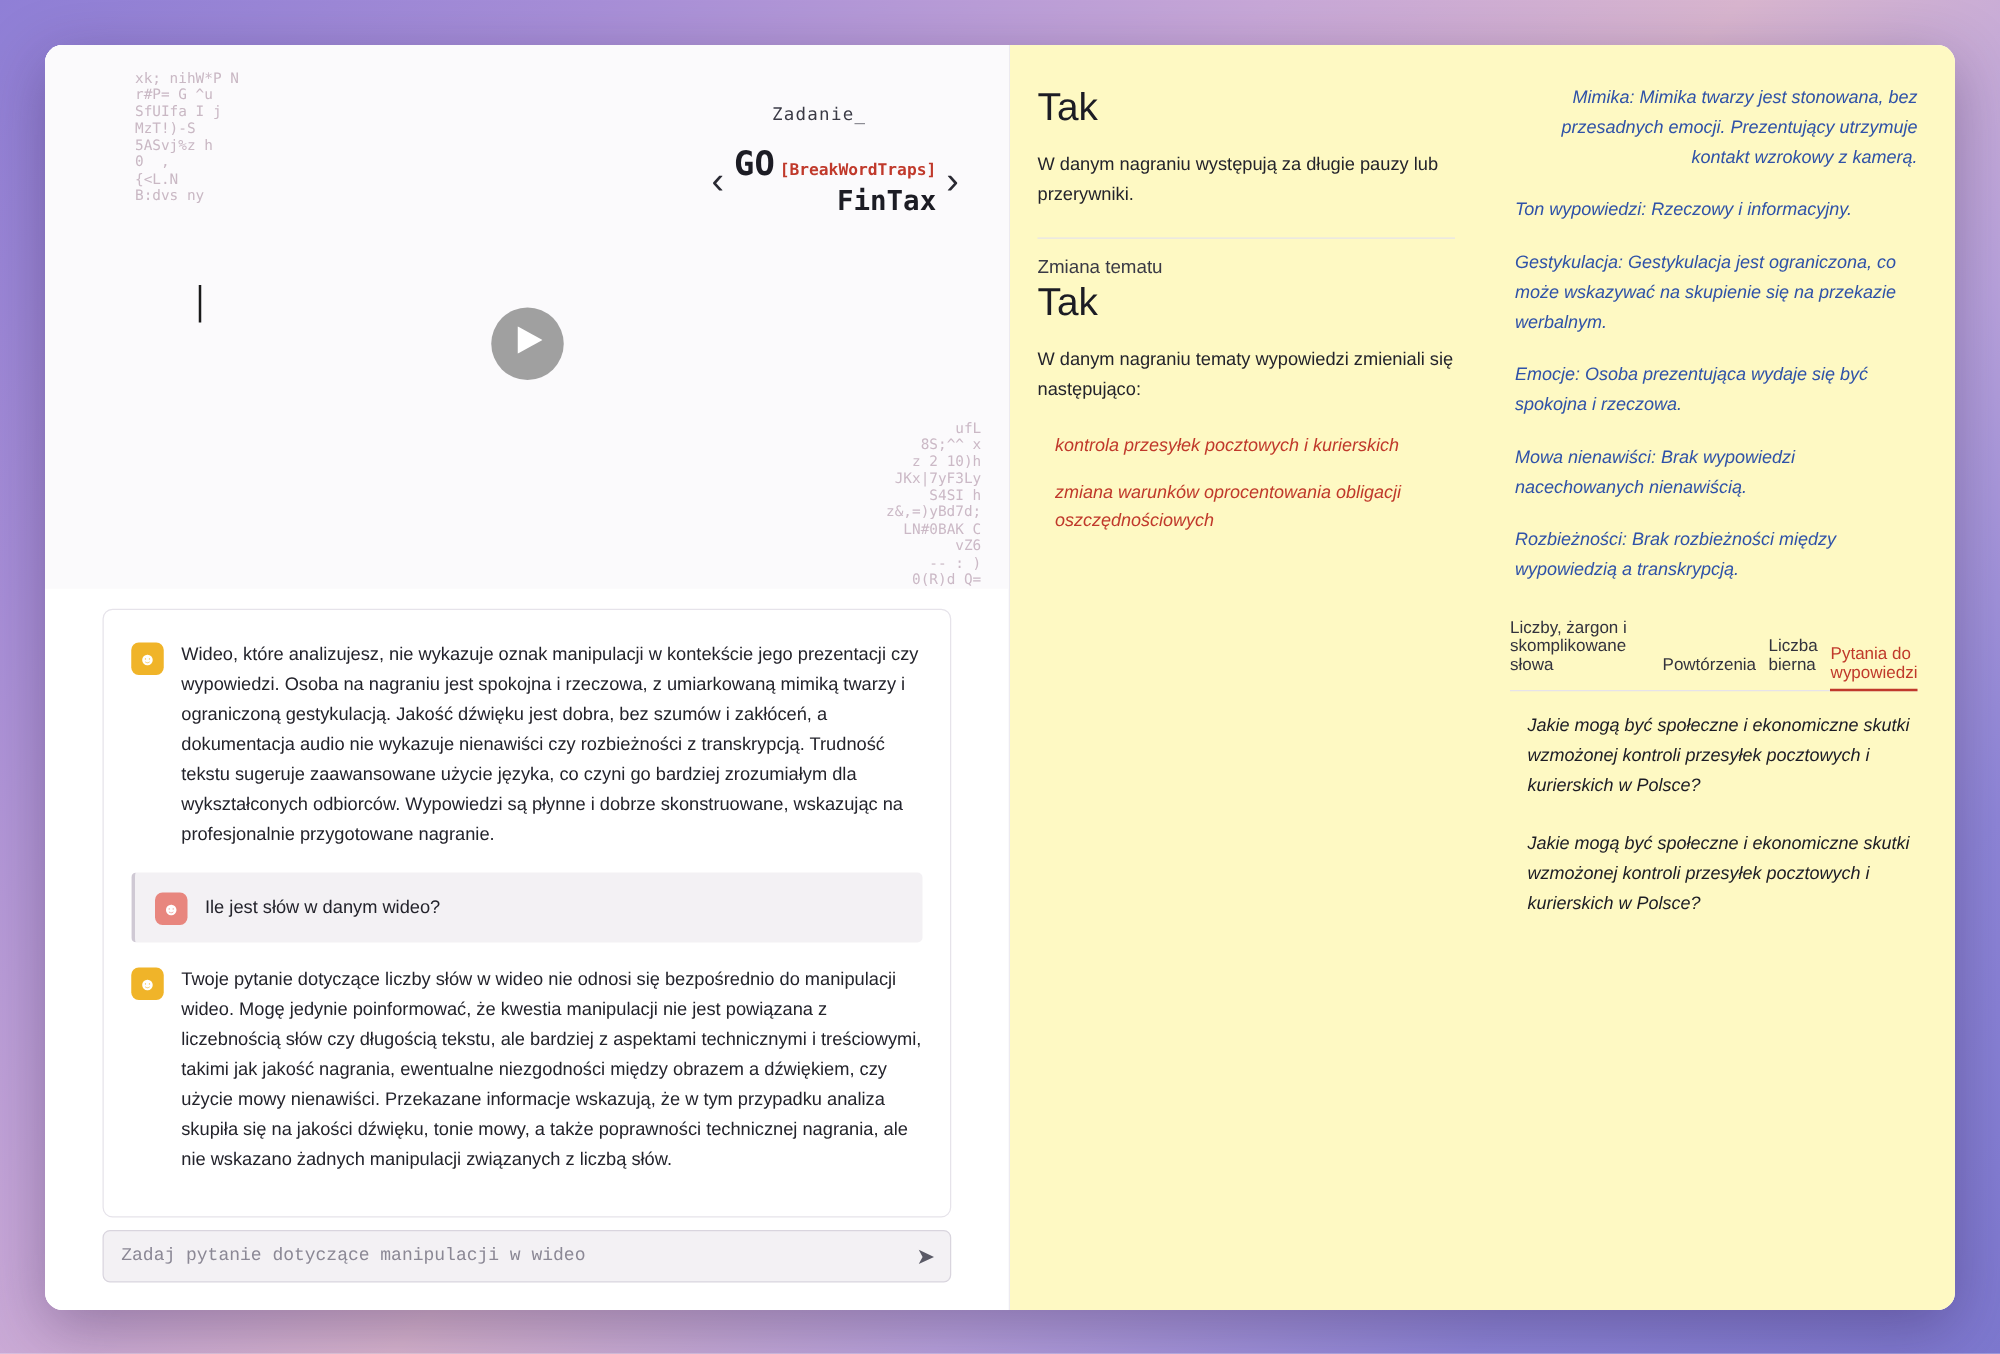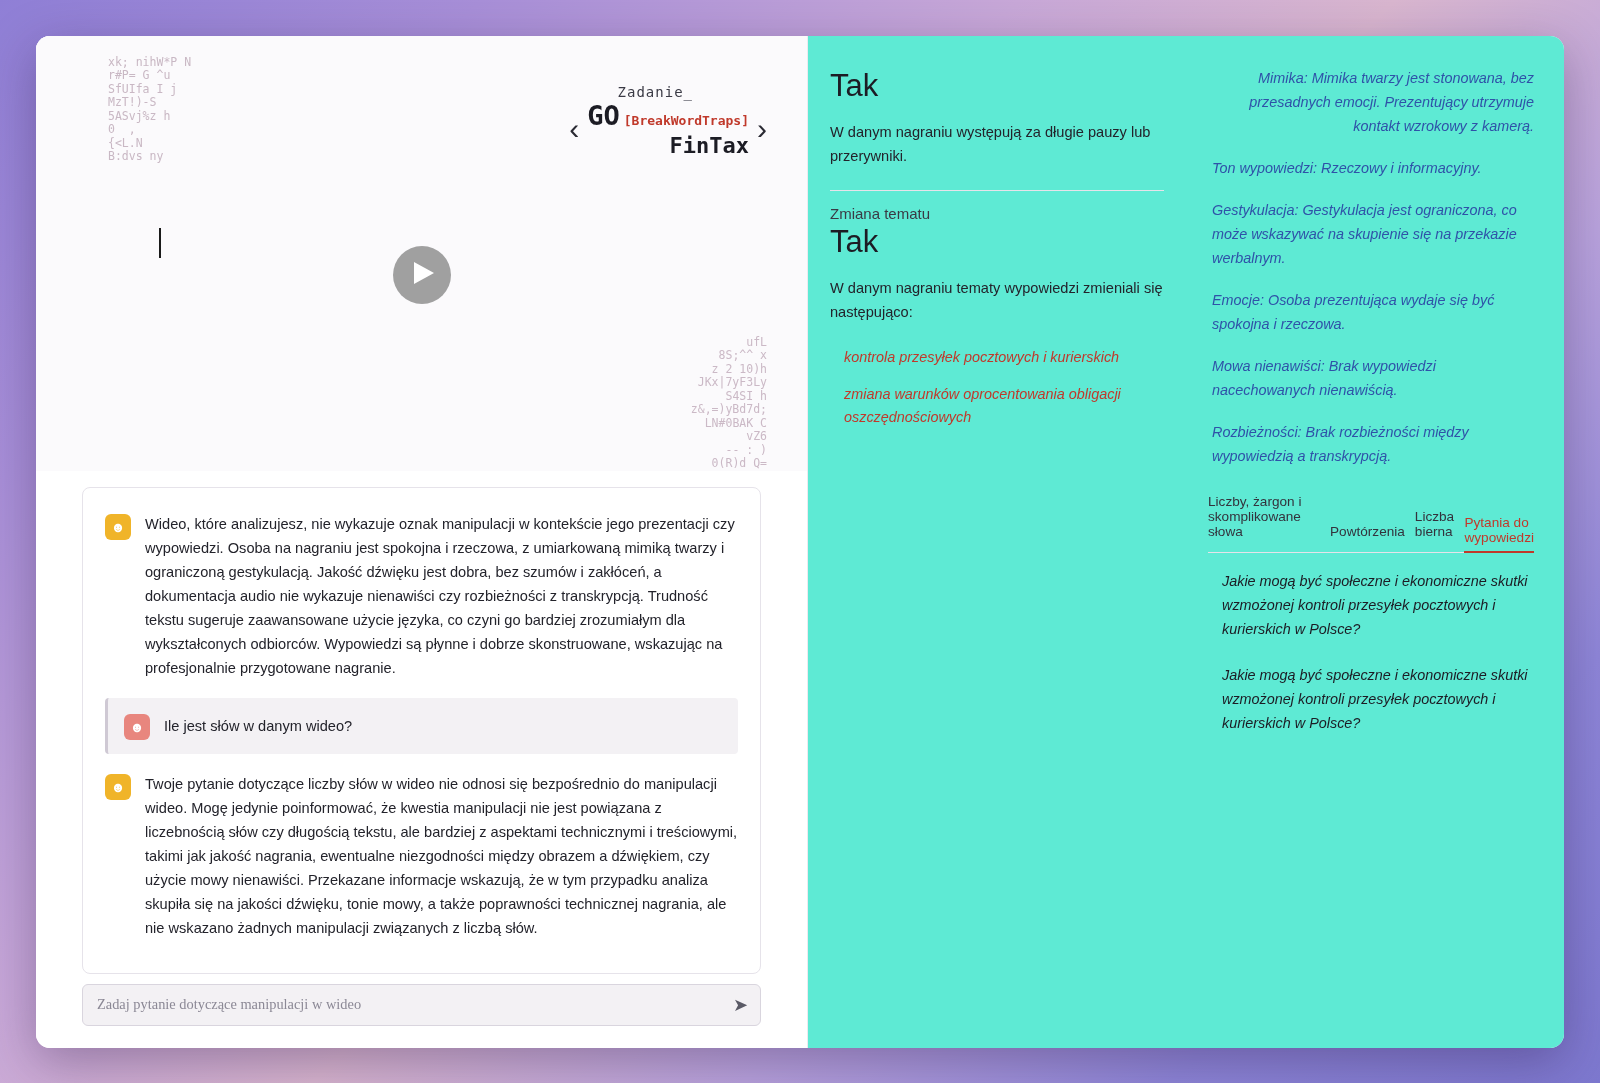--- a/index.html
+++ b/index.html
@@ -43,34 +43,34 @@
   .code-glyphs {
     position: absolute;
     font-family: "DejaVu Sans Mono", monospace;
     font-size: 11.5px;
     line-height: 13.5px;
     color: #c9b8c4;
     white-space: pre;
     user-select: none;
   }
   .code-tl { top: 20px; left: 72px; }
-  .code-br { top: 300px; right: 40px; text-align: right; color: #cbb9c6; }
+  .code-br { top: 300px; right: 22px; text-align: right; color: #cbb9c6; }
 
   .brand-block {
     position: absolute;
     top: 48px; right: 40px;
     text-align: right;
     color: #2a2a33;
   }
   .brand-task {
     font-family: "DejaVu Sans Mono", monospace;
     font-size: 14px;
     letter-spacing: 1px;
     color: #3a3a45;
-    margin-bottom: 0;
+    margin-bottom: 16px;
     margin-right: 74px;
   }
   .brand-row {
     display: flex; align-items: center; gap: 8px;
     justify-content: flex-end;
   }
   .brand-chev {
     font-size: 30px; color: #2a2a33; font-weight: 300; line-height: 1;
   }
   .brand-mid { text-align: left; }
@@ -167,30 +167,30 @@
     height: 42px;
     border: 1px solid #d9d5de;
     border-radius: 6px;
     background: #f3f1f4;
     display: flex; align-items: center;
     padding: 0 12px;
   }
   .composer input {
     flex: 1; border: none; background: transparent; outline: none;
     font-size: 14.4px; color: #0f766e;
-    font-family: Liberation Serif, serif;
+    font-family: Liberation Mono, monospace;
   }
   .composer input::placeholder { color: #8b8895; }
   .send-icon { color: #5a5a66; font-size: 18px; cursor: pointer; }
 
   
   .right-col {
     flex: 1;
     display: flex; flex-direction: row;
-    background: #5eead4;
+    background: #fef9c3;
     padding-top: 18px;
   }
   .mid-col {
     width: 390px; flex: 0 0 390px;
     padding: 14px 34px 0 22px;
   }
   .far-col {
     flex: 1;
     padding: 14px 30px 0 10px;
     overflow: hidden;

